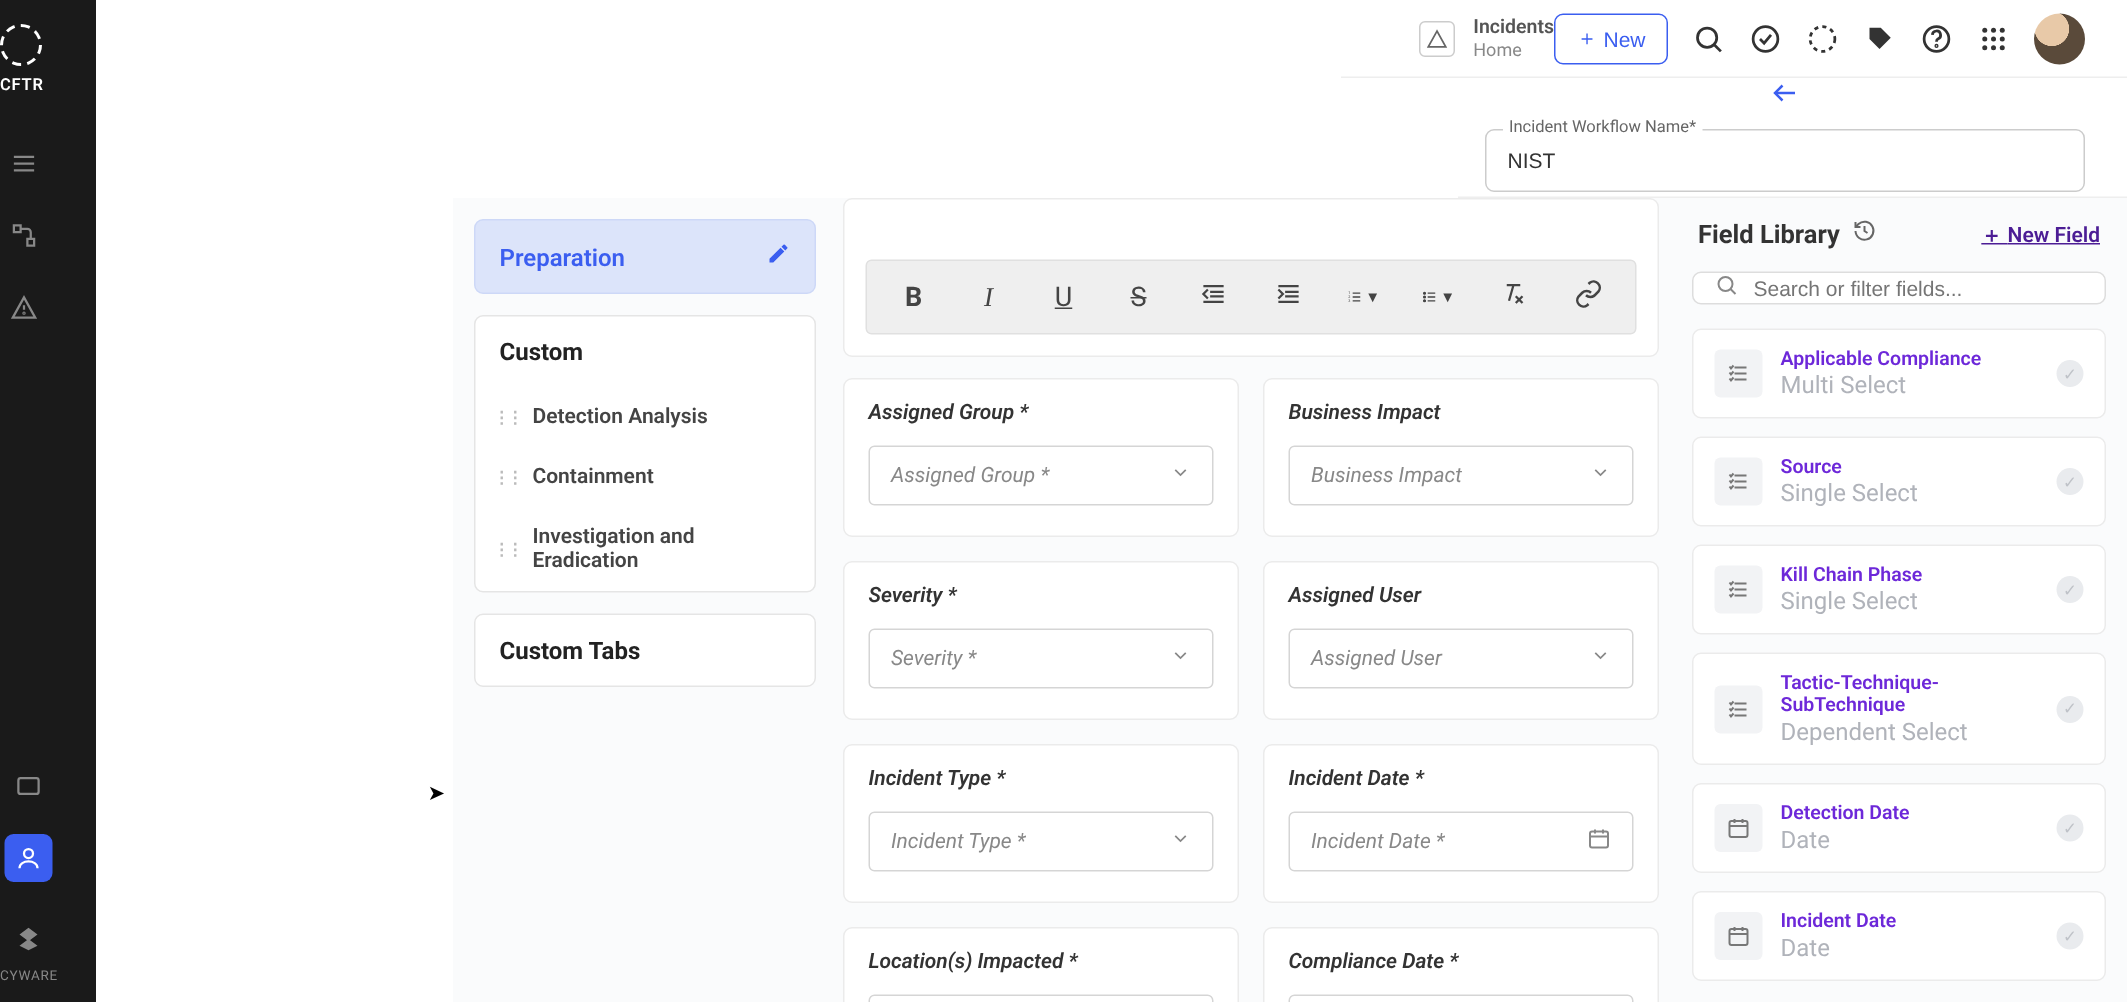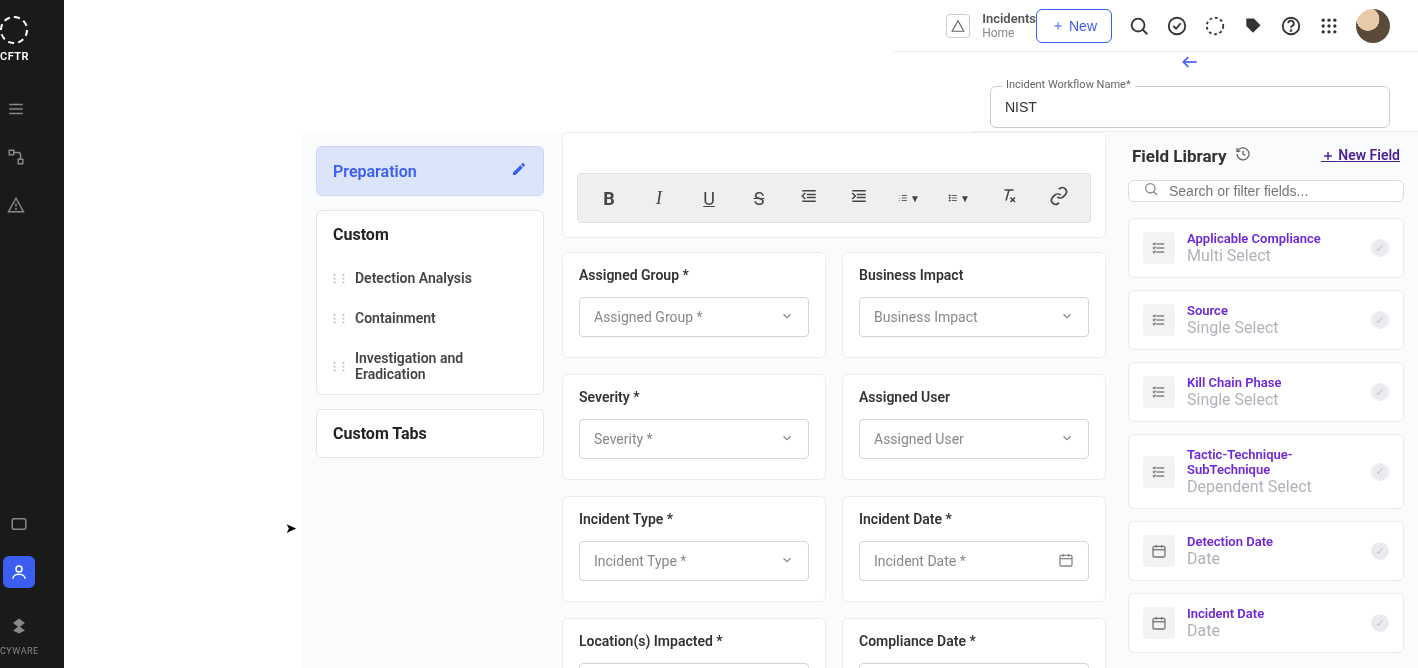--- a/index.html
+++ b/index.html
@@ -46,21 +46,21 @@
 .prep-title { color: #3b5ef0; font-weight: 600; font-size: 16px; }
 .side-heading { font-weight: 700; font-size: 16px; padding: 14px 16px; color:#222;}
 .phase-item { padding: 12px 16px 12px 12px; font-size: 14px; font-weight: 600; color: #444; cursor: pointer; display:flex; align-items:center; gap:8px;}
 .drag-icon{ color:#bbb; font-size:11px; letter-spacing:-2px;}
 
 .main { flex: 1; padding: 0 14px 14px 8px; overflow-y: auto; }
 .rte-block { background:#fff; border:1px solid #ebebeb; border-radius:6px; margin-bottom:14px; padding: 0 14px 14px;}
 .rte-area { height: 40px; }
 .rte-toolbar { background:#efefef; border:1px solid #e0e0e0; border-radius:4px; height:50px; display:flex; align-items:center; padding:0 20px; gap:28px; color:#444;}
 .rte-btn { cursor:pointer; font-size:18px; width:22px; text-align:center;}
-.row { display:flex; gap:16px; margin-bottom:16px;}
+.row { display:flex; gap:16px; margin-bottom:16px;font-style:italic;}
 .form-card { flex:1; background:#fff; border:1px solid #ebebeb; border-radius:6px; padding:14px 16px 20px;}
 .fc-label { font-size:14px; font-weight:600; color:#333; margin-bottom:14px;}
 .fc-select { width:100%; height:40px; border:1px solid #d5d5d5; border-radius:4px; background:#fff; padding:0 14px; display:flex; align-items:center; justify-content:space-between; color:#888; font-size:14px; cursor:pointer;}
 
 .right { width: 298px; padding: 14px 14px 14px 8px; display:flex; flex-direction:column;}
 .right-head { display:flex; align-items:center; justify-content:space-between; margin-bottom:14px; padding:0 4px;}
 .right-title { font-size:17px; font-weight:700; display:flex; align-items:center; gap:8px;}
 .new-field { color:#4c1d95; font-size:14px; font-weight:600; cursor:pointer;text-decoration:underline;}
 .search-box { height:40px; border:1px solid #ddd; border-radius:6px; background:#fff; display:flex; align-items:center; padding:0 14px; gap:10px; margin-bottom:16px;}
 .search-input { border:none; outline:none; flex:1; font-size:14px; color:#666;}

